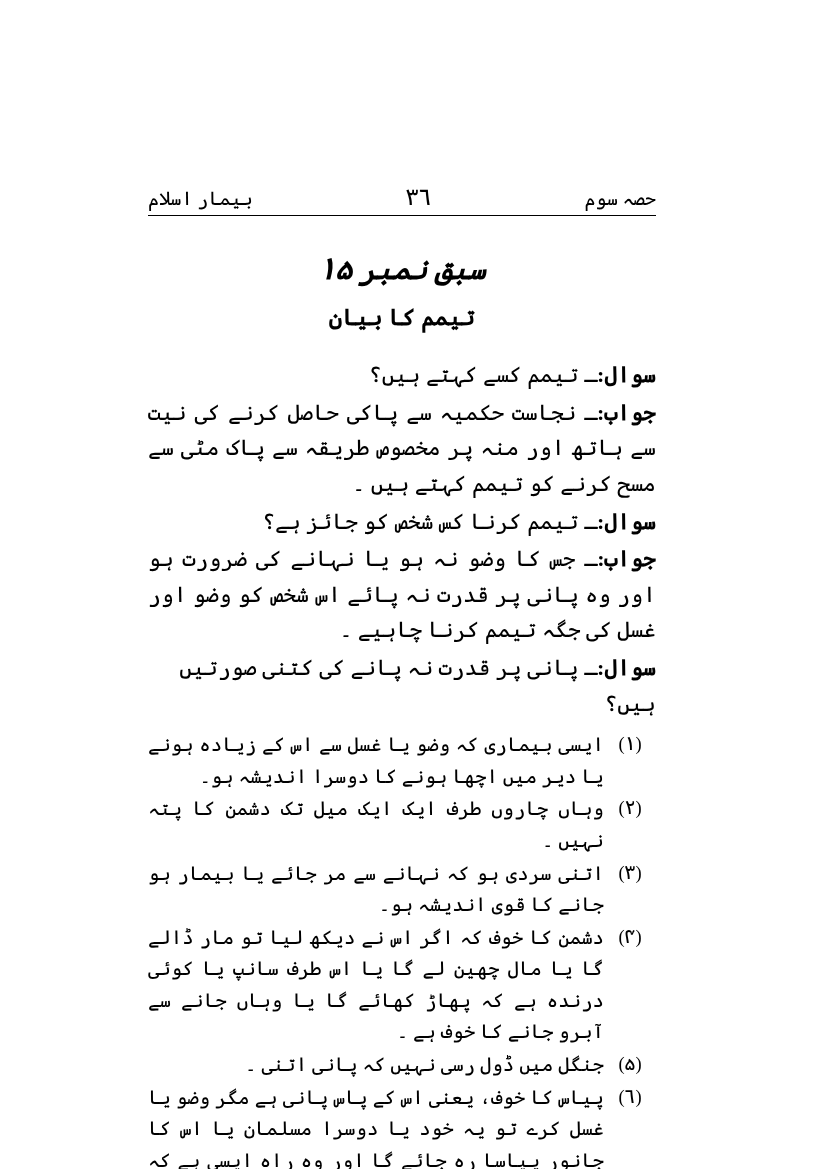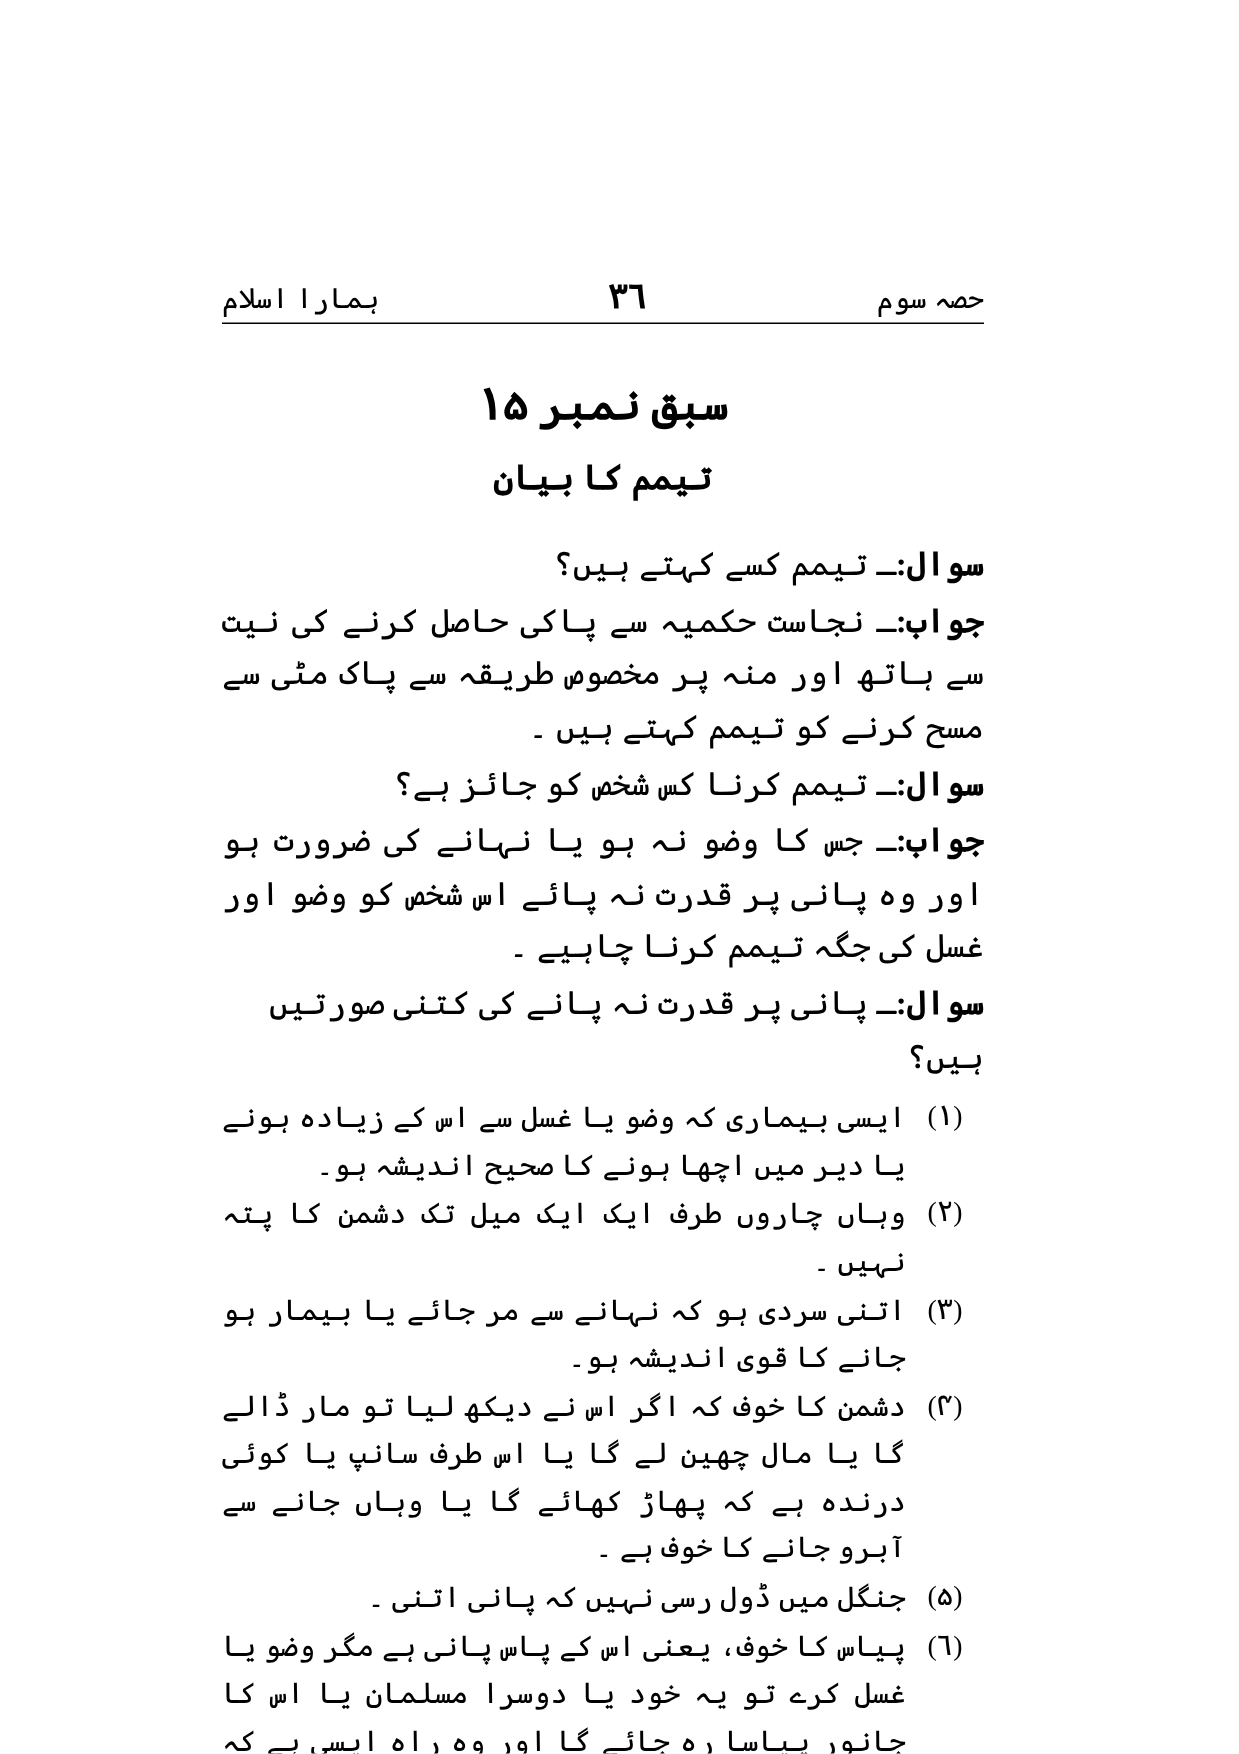--- a/index.html
+++ b/index.html
@@ -38,30 +38,31 @@
     font-family: "Liberation Serif", serif;
     font-size: 19px;
     padding-bottom: 4px;
     border-bottom: 1.6px solid #000;
     letter-spacing: 0px;
   }
   .rh-left, .rh-right, .rh-center {
     white-space: nowrap;
   }
   .rh-right { font-size: 19px; }
-  .rh-center { font-size: 22px; font-weight: 700; }
+  .rh-center { font-size: 22px; font-weight: 400; }
   .rh-left  { font-size: 19px; }
 
   
   .lesson-title {
     text-align: center;
     font-size: 29px;
     font-weight: 700;
     margin-top: 36px;
     letter-spacing: 1px;
+    font-style: italic;
   }
   .lesson-subtitle {
     text-align: center;
     font-size: 23px;
     font-weight: 600;
     margin-top: 18px;
   }
 
   
   .body-block {
@@ -107,21 +108,21 @@
 </style>
 </head>
 <body>
 
 <div class="page">
   <div class="content-area">
 
     <div class="running-header">
       <span class="rh-right">حصہ سوم</span>
       <span class="rh-center">۳۶</span>
-      <span class="rh-left">ہمارا اسلام</span>
+      <span class="rh-left">بیمار اسلام</span>
     </div>
 
     <div class="lesson-title">سبق نمبر ۱۵</div>
     <div class="lesson-subtitle">تیمم کا بیان</div>
 
     <div class="body-block">
 
       <p class="qa-line q-right">
         <span class="label">سوال:</span><span>ـ تیمم کسے کہتے ہیں؟</span>
       </p>
@@ -141,21 +142,21 @@
       <p class="qa-line q-right">
         <span class="label">سوال:</span><span>ـ پانی پر قدرت نہ پانے کی کتنی صورتیں ہیں؟</span>
       </p>
 
     </div>
 
     <div class="numbered-list">
 
       <div class="num-item">
         <span class="num-marker">(۱)</span>
-        <span class="num-text">ایسی بیماری کہ وضو یا غسل سے اس کے زیادہ ہونے یا دیر میں اچھا ہونے کا صحیح اندیشہ ہو۔</span>
+        <span class="num-text">ایسی بیماری کہ وضو یا غسل سے اس کے زیادہ ہونے یا دیر میں اچھا ہونے کا دوسرا اندیشہ ہو۔</span>
       </div>
 
       <div class="num-item">
         <span class="num-marker">(۲)</span>
         <span class="num-text">وہاں چاروں طرف ایک ایک میل تک دشمن کا پتہ نہیں ۔</span>
       </div>
 
       <div class="num-item">
         <span class="num-marker">(۳)</span>
         <span class="num-text">اتنی سردی ہو کہ نہانے سے مر جائے یا بیمار ہو جانے کا قوی اندیشہ ہو۔</span>

